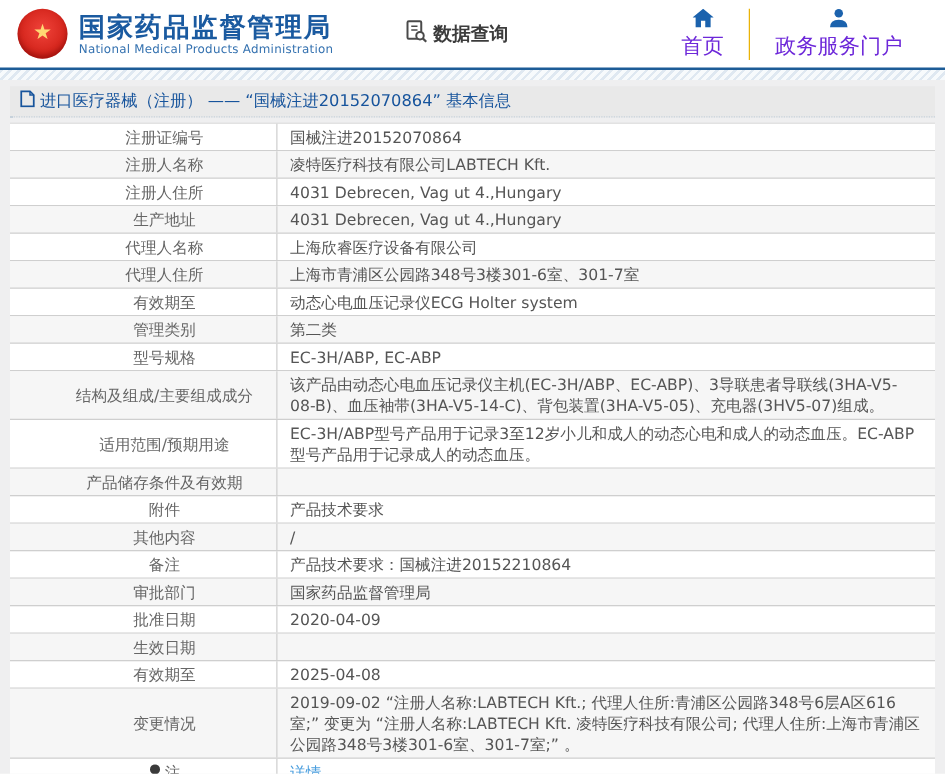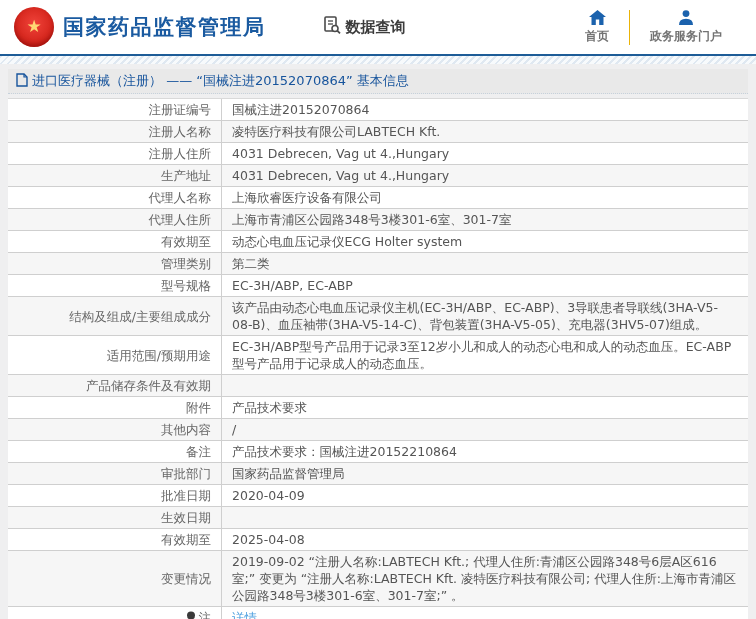--- a/index.html
+++ b/index.html
@@ -40,21 +40,21 @@
     cursor: pointer;
     font-family: Liberation Mono, monospace;
   }
   .nav { margin-left: auto; display: flex; align-items: center; }
   .nav-item {
     display: flex; flex-direction: column; align-items: center;
     padding: 0 20px; cursor: pointer;
   }
   .nav-item + .nav-item { border-left: 1px solid #eab308; }
   .nav-item svg { display: block; }
-  .nav-label { color: #737373; font-size: 12px; margin-top: 3px; white-space: nowrap; font-weight: bold; }
+  .nav-label { color: #6d28d9; font-size: 17px; margin-top: 3px; white-space: nowrap; }
 
   
   .hatch {
     height: 8px;
     background: repeating-linear-gradient(135deg, #dfe8f1 0 2px, #f7fafc 2px 5px);
   }
   .gap4 { height: 5px; }
 
   
   .breadcrumb {
@@ -78,35 +78,36 @@
     border-top: 1px solid #d9d9d9;
     font-size: 12.5px;
   }
   .row { display: flex; border-bottom: 1px solid #cfcfcf; min-height: 21px; }
   .row:nth-child(even) { background: #f6f6f6; }
   .cell { line-height: 17px; padding: 2px 10px; }
   .cell.label {
     width: 214px; flex: 0 0 214px;
     text-align: right; color: #666;
     border-right: 1px solid #cfcfcf;
-    display: flex; align-items: center; justify-content: flex-end; gap: 3px; padding-left: 44px;
+    display: flex; align-items: center; justify-content: center; gap: 3px; padding-left: 44px;
   }
   .cell.value { flex: 1; color: #555; display: flex; align-items: flex-start; }
   .cell.value .txt { width: 100%; }
   a.detail-link { color: #4a9ede; text-decoration: none; cursor: pointer; }
 </style>
 </head>
 <body>
 
 <div class="header">
   <div class="emblem">
     <span class="star">★</span>
   </div>
   <div class="brand">
     <div class="brand-title">国家药品监督管理局</div>
+    <div class="brand-sub">National Medical Products Administration</div>
   </div>
 
   <div class="dataquery">
     <span>
       <svg width="20" height="20" viewBox="0 0 20 20">
         <rect x="3" y="2" width="11" height="14" rx="1" fill="none" stroke="#4a4a4a" stroke-width="1.6"></rect>
         <line x1="6" y1="6" x2="11" y2="6" stroke="#4a4a4a" stroke-width="1.3"></line>
         <line x1="6" y1="9" x2="11" y2="9" stroke="#4a4a4a" stroke-width="1.3"></line>
         <circle cx="13" cy="13.5" r="3" fill="#fff" stroke="#4a4a4a" stroke-width="1.6"></circle>
         <line x1="15.2" y1="15.7" x2="18" y2="18.4" stroke="#4a4a4a" stroke-width="1.8"></line>

